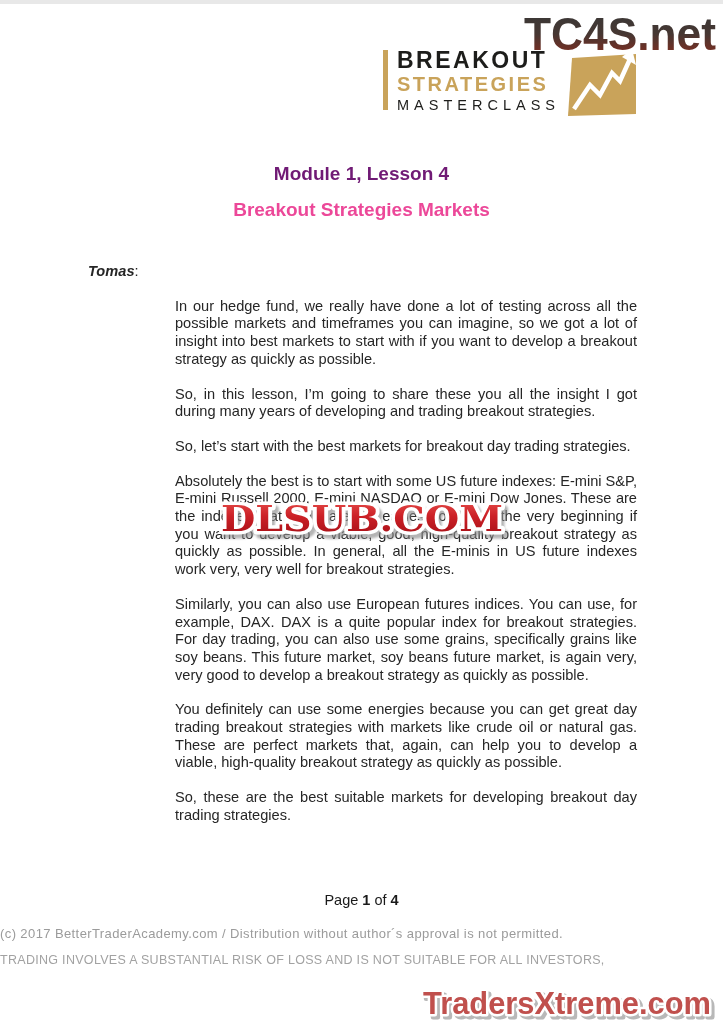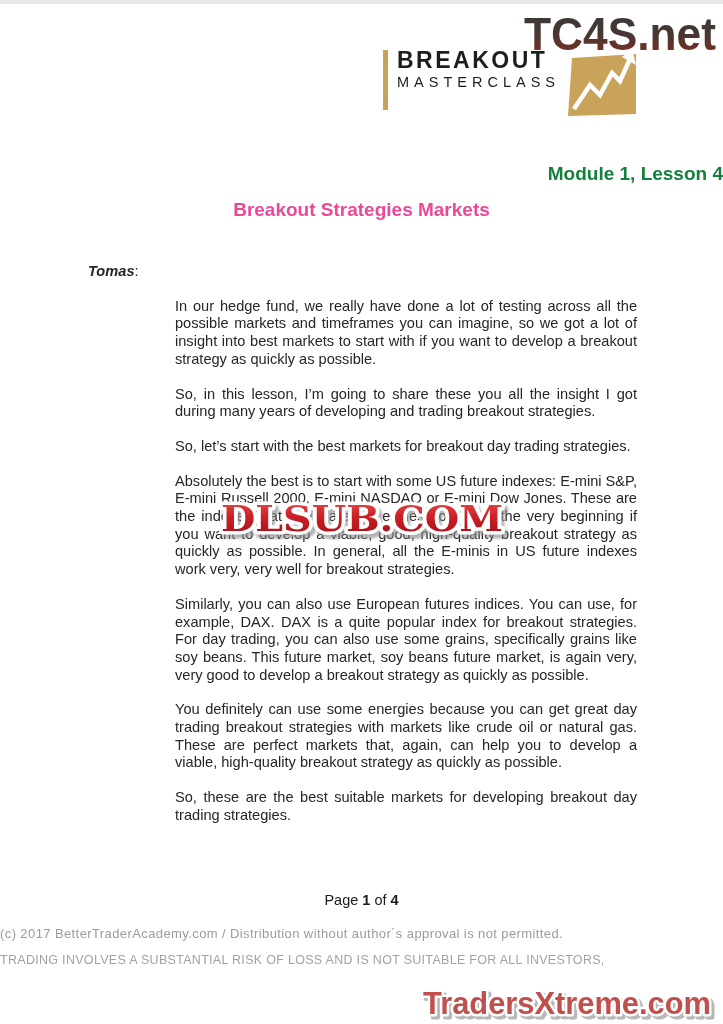--- a/index.html
+++ b/index.html
@@ -16,22 +16,22 @@
   
   .logo { position:absolute; left:383px; top:43px; width:260px; height:72px;padding-left:18px; }
   .logo-bar { position:absolute; left:0; top:3px; width:5px; height:60px; background:#c9a35a; }
   .logo-text { position:absolute; left:14px; top:0; white-space:nowrap; }
   .logo-line1 { font-size:23px; font-weight:bold; letter-spacing:2.5px; color:#1d1d1b; line-height:26px; }
   .logo-line2 { font-size:20px; font-weight:bold; letter-spacing:2.5px; color:#c9a35a; line-height:23px; }
   .logo-line3 { font-size:14.5px; font-weight:normal; letter-spacing:5px; color:#1d1d1b; line-height:17px; margin-top:1px; }
   .logo-icon { position:absolute; left:183px; top:0px; }
 
   
-  .title1 { position:absolute; top:159px; left:0; width:723px; text-align:right;
-            font-size:19px; font-weight:bold; color:#15803d; }
+  .title1 { position:absolute; top:159px; left:0; width:723px; text-align:center;
+            font-size:19px; font-weight:bold; color:#701a75; }
   .title2 { position:absolute; top:195px; left:0; width:723px; text-align:center;
             font-size:19px; font-weight:bold; color:#ec4899; }
 
   
   .transcript { position:absolute; top:259px; left:88px; width:549px;
                 font-size:14.6px; line-height:17.7px; color:#262626; }
   .row { display:flex; }
   .speaker-cell { width:87px; flex-shrink:0; }
   .speaker-name { font-weight:bold;font-style:italic; }
   .para { flex:1; text-align:justify; }
@@ -68,20 +68,21 @@
         </linearGradient>
       </defs>
       <text x="2" y="43" font-family="Liberation Sans, sans-serif" font-size="46" font-weight="bold" fill="url(#tcgrad)" textLength="192" lengthAdjust="spacingAndGlyphs">TC4S.net</text>
     </svg>
   </div>
 
   <div class="logo">
     <div class="logo-bar"></div>
     <div class="logo-text">
       <div class="logo-line1">BREAKOUT</div>
+      <div class="logo-line2">STRATEGIES</div>
       <div class="logo-line3">MASTERCLASS</div>
     </div>
     <div class="logo-icon">
       <svg width="76" height="74" viewBox="0 0 76 74">
         <polygon points="6,11 70,7 70,67 2,69" fill="#c9a35a"></polygon>
         <polyline points="8,62 24,38 34,48 46,26 54,34 64,12" fill="none" stroke="#ffffff" stroke-width="4.5" stroke-linejoin="miter"></polyline>
         <polygon points="66,2 70,18 56,10" fill="#ffffff"></polygon>
       </svg>
     </div>
   </div>

